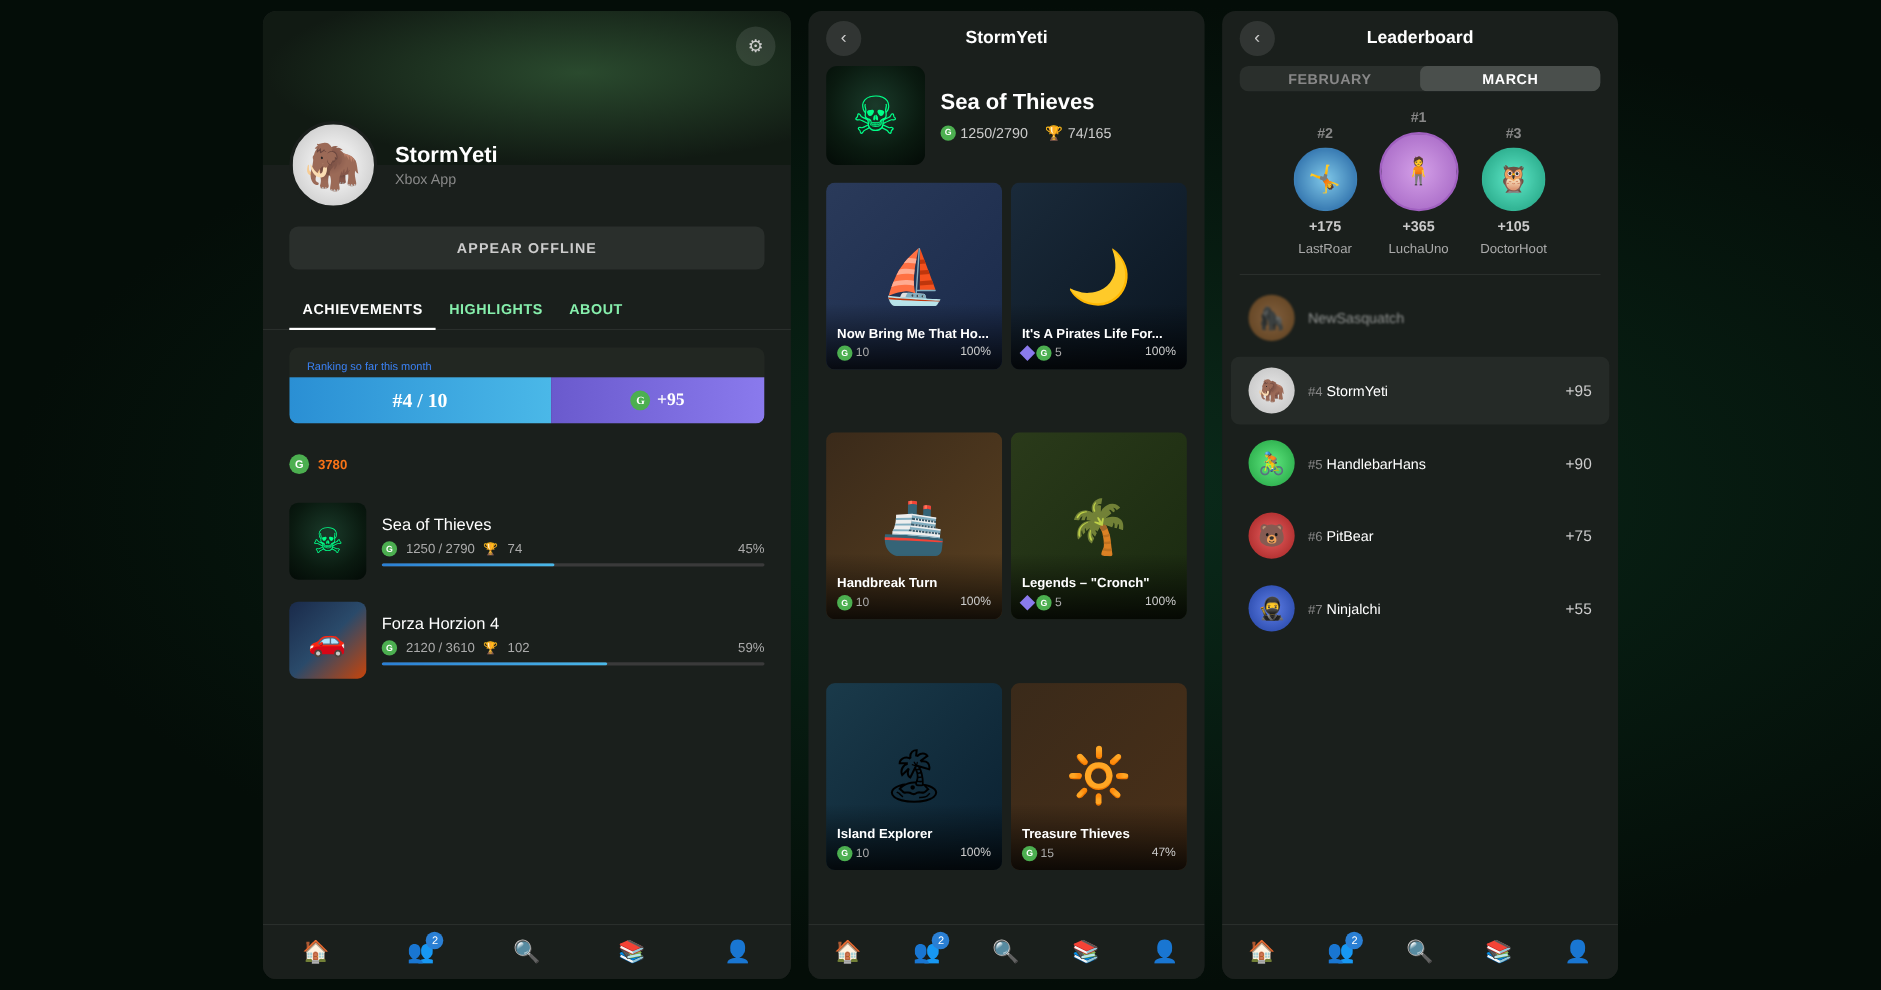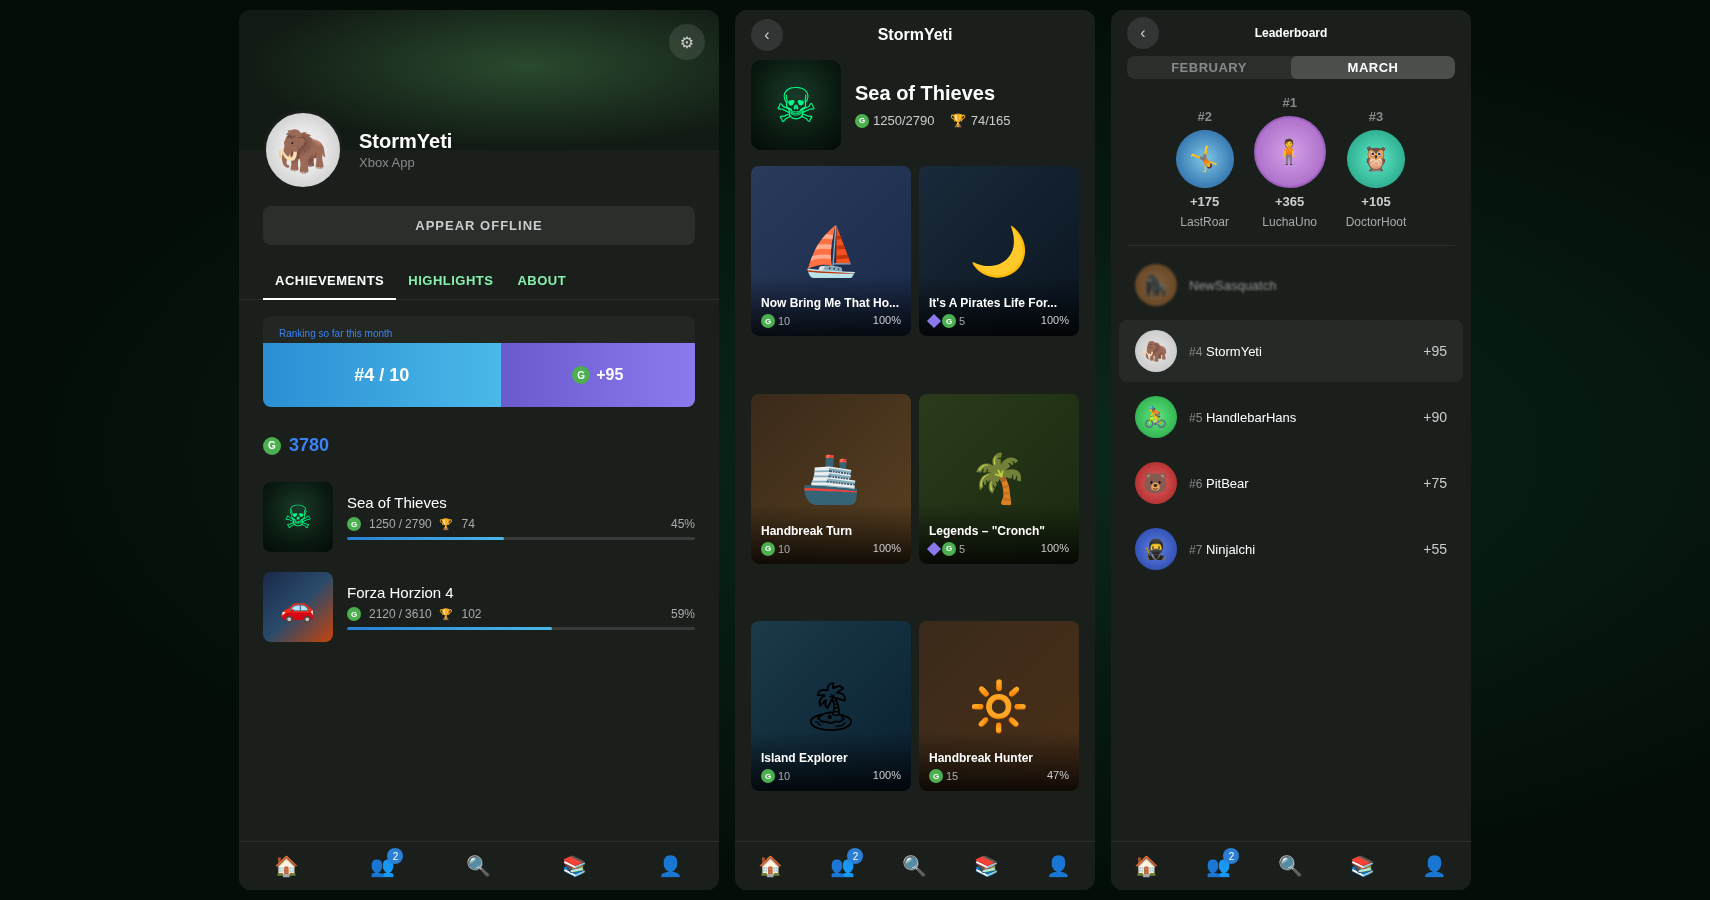--- a/index.html
+++ b/index.html
@@ -165,21 +165,22 @@
     }
 
     .ranking-label {
       color: #3b82f6;
       font-size: 10px;
       padding: 12px 16px 4px;
     }
 
     .ranking-bar-row {
       display: flex;
-      height: 64px;
+      height: 42px;
+      font-family: Liberation Serif, serif;
     }
 
     .ranking-left {
       background: linear-gradient(90deg, #2a8fd4, #4ab8e8);
       flex: 1;
       display: flex;
       align-items: center;
       justify-content: center;
       color: #fff;
       font-size: 18px;
@@ -219,22 +220,22 @@
     }
 
     .gamerscore-row {
       display: flex;
       align-items: center;
       padding: 12px 24px 16px;
       gap: 8px;
     }
 
     .gamerscore-val {
-      color: #3b82f6;
-      font-size: 18px;
+      color: #f97316;
+      font-size: 12px;
       font-weight: 600;
     }
 
     .game-list-item {
       display: flex;
       align-items: center;
       padding: 10px 24px;
       gap: 14px;
     }
 
@@ -535,21 +536,21 @@
     .right-header {
       display: flex;
       align-items: center;
       justify-content: center;
       padding: 16px;
       position: relative;
     }
 
     .right-title {
       color: #fff;
-      font-size: 12px;
+      font-size: 16px;
       font-weight: 600;
     }
 
     .month-tabs {
       display: flex;
       margin: 0 16px 16px;
       background: #2a2f2c;
       border-radius: 8px;
       overflow: hidden;
     }
@@ -909,21 +910,21 @@
               <span>10</span>
             </span>
             <span class="ach-pct">100%</span>
           </div>
         </div>
       </div>
 
       <div class="achievement-card">
         <div class="ach-img ach-img-6">🔆</div>
         <div class="ach-overlay">
-          <div class="ach-name">Handbreak Hunter</div>
+          <div class="ach-name">Treasure Thieves</div>
           <div class="ach-stats">
             <span class="ach-stat">
               <span class="g-icon g-icon-small">G</span>
               <span>15</span>
             </span>
             <span class="ach-pct">47%</span>
           </div>
         </div>
       </div>
     </div>

